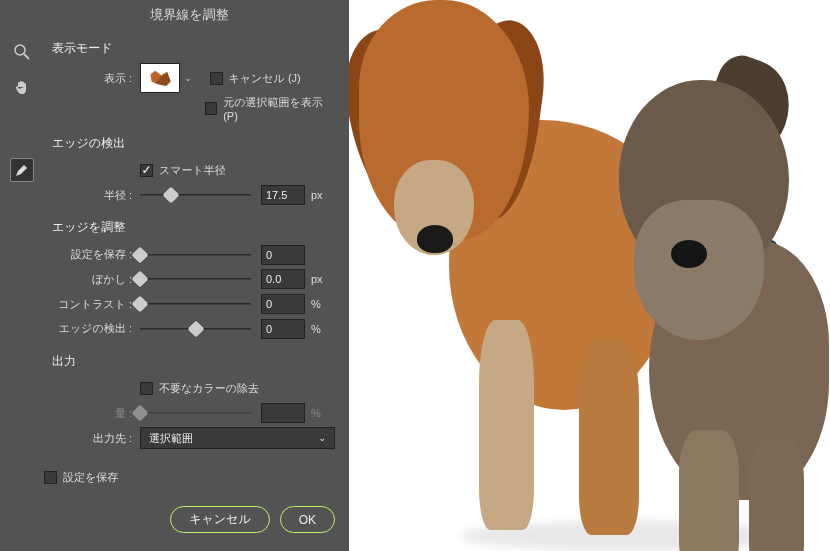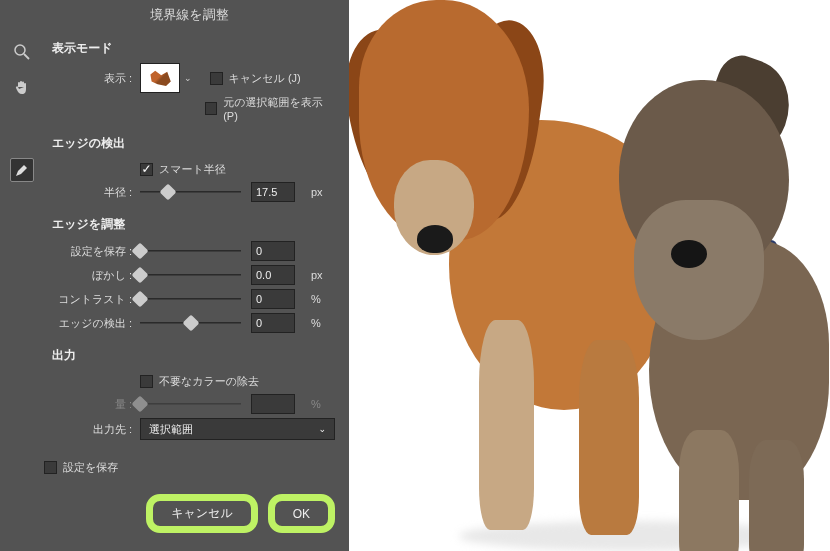--- a/index.html
+++ b/index.html
@@ -3,40 +3,40 @@
   <meta charset="utf-8">
   <style>
     * { box-sizing: border-box; margin: 0; padding: 0; }
     body { width: 830px; height: 551px; display: flex; font-family: sans-serif; font-size: 12px; background: #fff; overflow: hidden; }
     .panel { width: 349px; height: 551px; background: #535353; color: #ddd; display: flex; }
     .toolbar { width: 44px; padding-top: 40px; display: flex; flex-direction: column; align-items: center; gap: 12px; }
     .tool-btn { width: 24px; height: 24px; display: flex; align-items: center; justify-content: center; cursor: pointer; border-radius: 2px; }
     .tool-btn.selected { background: #333; border: 1px solid #888; }
     .main { flex: 1; padding-right: 14px; display: flex; flex-direction: column; }
     .title { text-align: center; padding: 6px 0; color: #ddd; font-size: 13px; }
-    .section-head { font-weight: bold; color: #eee; font-size: 12px; margin-top: 10px; margin-bottom: 8px; padding-left: 8px; }
+    .section-head { font-weight: normal; color: #eee; font-size: 12px; margin-top: 10px; margin-bottom: 8px; padding-left: 8px; }
     .row { display: flex; align-items: center; height: 26px; margin-bottom: 4px; }
     .lbl { width: 96px; text-align: right; padding-right: 8px; font-size: 11px; color: #ddd; }
     .lbl.dim { color: #888; }
     .cb { width: 13px; height: 13px; background: #3a3a3a; border: 1px solid #222; margin-right: 6px; display: inline-flex; align-items: center; justify-content: center; cursor: pointer; }
     .cb.checked::after { content: "✓"; color: #fff; font-size: 12px; line-height: 1; }
     .cblabel { font-size: 11px; color: #ddd; }
     .thumb { width: 40px; height: 30px; background: #fff; border: 1px solid #222; display: flex; align-items: center; justify-content: center; }
     .thumb-img { width: 24px; height: 18px; background: linear-gradient(135deg, #c0632b 45%, #8b4a1f 55%); clip-path: polygon(30% 10%, 55% 35%, 80% 15%, 95% 70%, 75% 95%, 40% 85%, 15% 70%, 10% 30%); }
     .drop-caret { margin-left: 4px; color: #ccc; font-size: 9px; }
     .slider { flex: 1; position: relative; height: 18px; display: flex; align-items: center; cursor: pointer; }
     .track { width: 100%; height: 2px; background: #3d3d3d; border-top: 1px solid #2a2a2a; }
     .handle { position: absolute; width: 12px; height: 12px; background: #ccc; border-radius: 2px; transform: translateX(-50%) rotate(45deg); top: 3px; }
     .valbox { width: 44px; height: 20px; background: #3a3a3a; border: 1px solid #222; color: #eee; margin-left: 10px; padding: 0 4px; font-size: 11px; }
     .valbox.dim { color: #888; }
-    .unit { width: 24px; font-size: 11px; color: #ddd; margin-left: 16px; }
+    .unit { width: 24px; font-size: 11px; color: #ddd; margin-left: 6px; }
     .unit.dim { color: #888; }
     .select { flex: 1; height: 22px; background: #3a3a3a; border: 1px solid #222; color: #eee; display: flex; align-items: center; justify-content: space-between; padding: 0 8px; font-size: 11px; cursor: pointer; }
     .footer { margin-top: auto; display: flex; justify-content: flex-end; gap: 10px; padding: 14px 0 18px; }
-    .btn { padding: 4px 18px; border: 7px solid #bef264; border-radius: 14px; background: transparent; color: #eee; font-size: 12px; cursor: pointer; }
+    .btn { padding: 4px 18px; border: 1px solid #bef264; border-radius: 14px; background: transparent; color: #eee; font-size: 12px; cursor: pointer; }
     .preview { flex: 1; background: #fff; position: relative; overflow: hidden; }
     .dog-a { position: absolute; left: 0; top: 0; width: 340px; height: 540px; }
     .dog-a-head { position: absolute; left: 10px; top: 0; width: 170px; height: 240px; background: #b86a2f; border-radius: 50% 55% 45% 50% / 40% 50% 60% 55%; }
     .dog-a-ear { position: absolute; left: 0; top: 30px; width: 70px; height: 170px; background: #8b4617; border-radius: 60% 40% 50% 50% / 40% 30% 60% 60%; transform: rotate(-8deg); }
     .dog-a-ear2 { position: absolute; left: 115px; top: 20px; width: 75px; height: 200px; background: #8b4617; border-radius: 50% 60% 50% 50% / 30% 40% 55% 70%; transform: rotate(8deg); }
     .dog-a-snout { position: absolute; left: 45px; top: 160px; width: 80px; height: 95px; background: #c7a884; border-radius: 45% 45% 50% 50%; }
     .dog-a-nose { position: absolute; left: 68px; top: 225px; width: 36px; height: 28px; background: #1a1a1a; border-radius: 50% 50% 45% 45%; }
     .dog-a-body { position: absolute; left: 100px; top: 120px; width: 230px; height: 290px; background: #c27838; border-radius: 40% 60% 50% 50% / 50% 40% 55% 50%; }
     .dog-a-leg1 { position: absolute; left: 130px; top: 320px; width: 55px; height: 210px; background: #c7a884; border-radius: 30% 30% 20% 20%; }
     .dog-a-leg2 { position: absolute; left: 230px; top: 340px; width: 60px; height: 195px; background: #b97a3f; border-radius: 30% 30% 20% 20%; }

